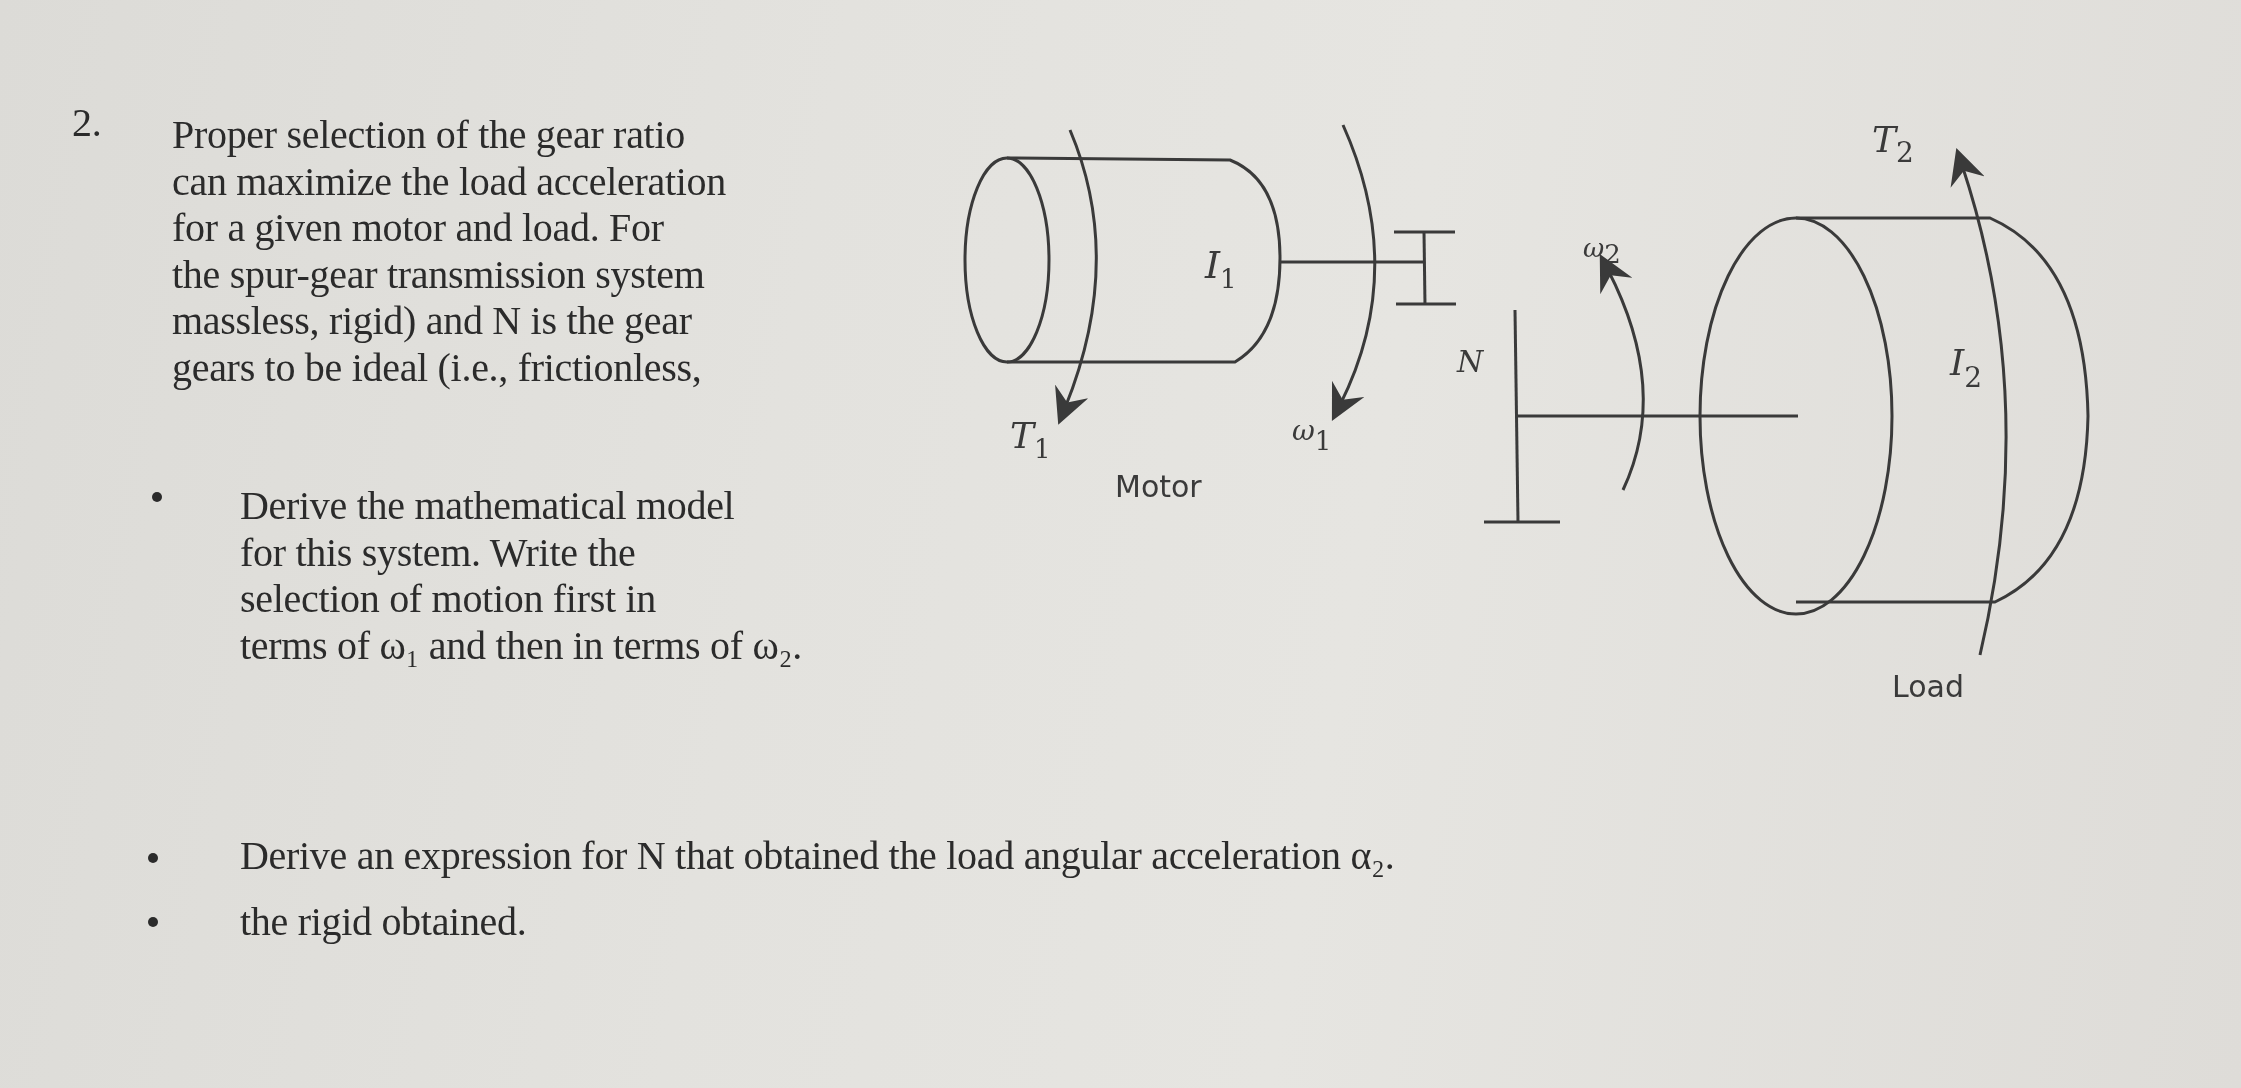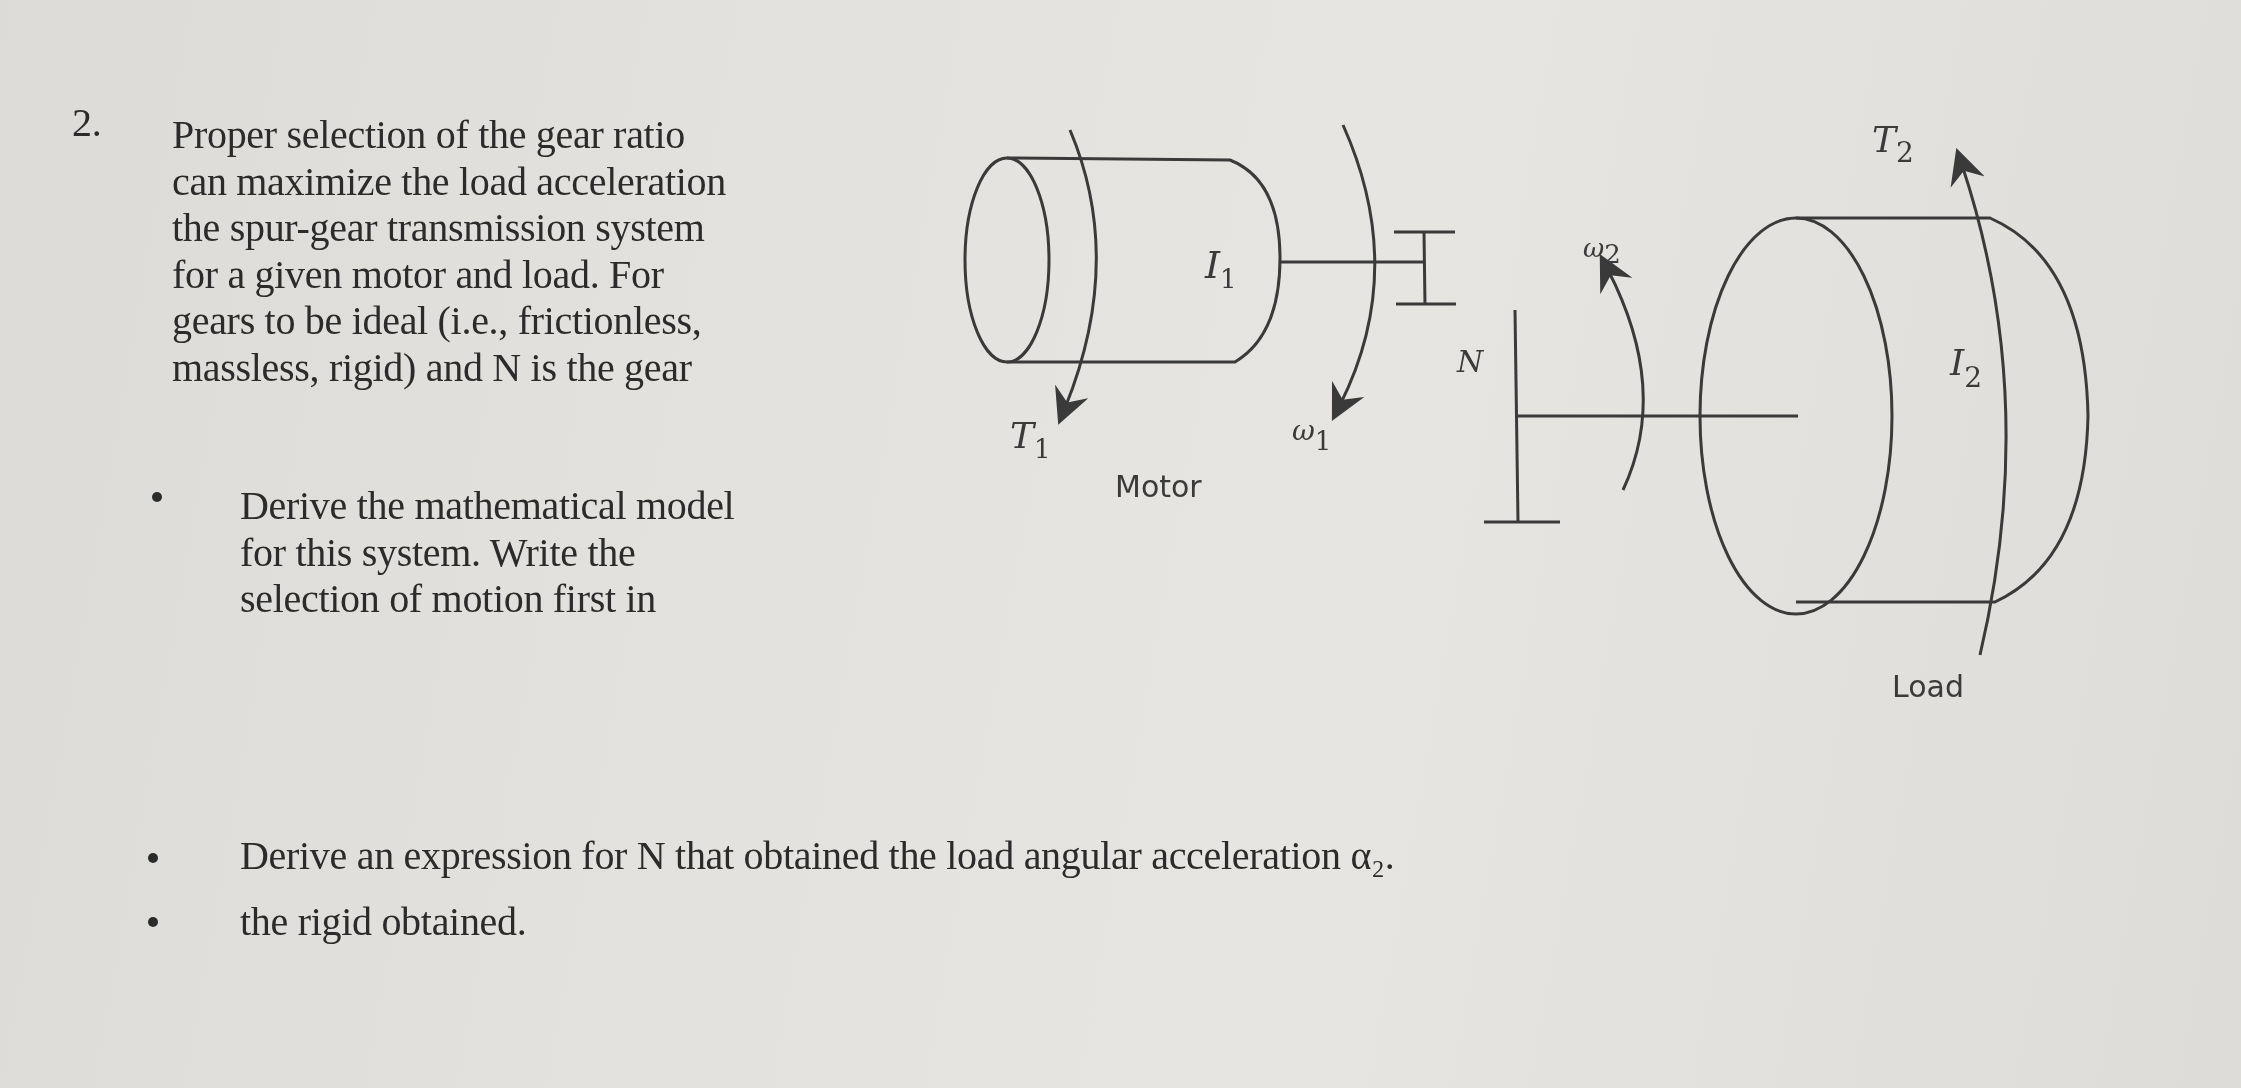--- a/index.html
+++ b/index.html
@@ -26,32 +26,33 @@
   svg text.cap { font-family: "DejaVu Sans", sans-serif; fill: #3a3a3a; }
 </style>
 </head>
 <body>
 
 <div class="problem">
   <span class="num">2.</span>
   <div class="lead">
     <span class="line">Proper selection of the gear ratio</span>
     <span class="line">can maximize the load acceleration</span>
+    <span class="line">for a given motor and load.  For</span>
     <span class="line">the spur-gear transmission system</span>
-    <span class="line">for a given motor and load.  For</span>
+    <span class="line">massless, rigid) and N is the gear</span>
     <span class="line">gears to be ideal (i.e., frictionless,</span>
-    <span class="line">massless, rigid) and N is the gear</span>
   </div>
 
   <div class="bullet-item" style="top:372px;">
     <span class="bullet-dot" style="top:20px;"></span>
     <div class="bullet-text" style="top:11px;">
       <span class="line">Derive the mathematical model</span>
       <span class="line">for this system.  Write the</span>
       <span class="line">selection of motion first in</span>
+      <span class="line">terms of ω₁ and then in terms of ω₂.</span>
     </div>
   </div>
 
   <div class="bullet-item" style="top:733px; left:76px;">
     <span class="bullet-dot" style="top:20px;"></span>
     <div class="bullet-text" style="top:0; left:92px;">
       <span class="line">Derive an expression for N that obtained the load angular acceleration α₂.</span>
     </div>
   </div>
 

